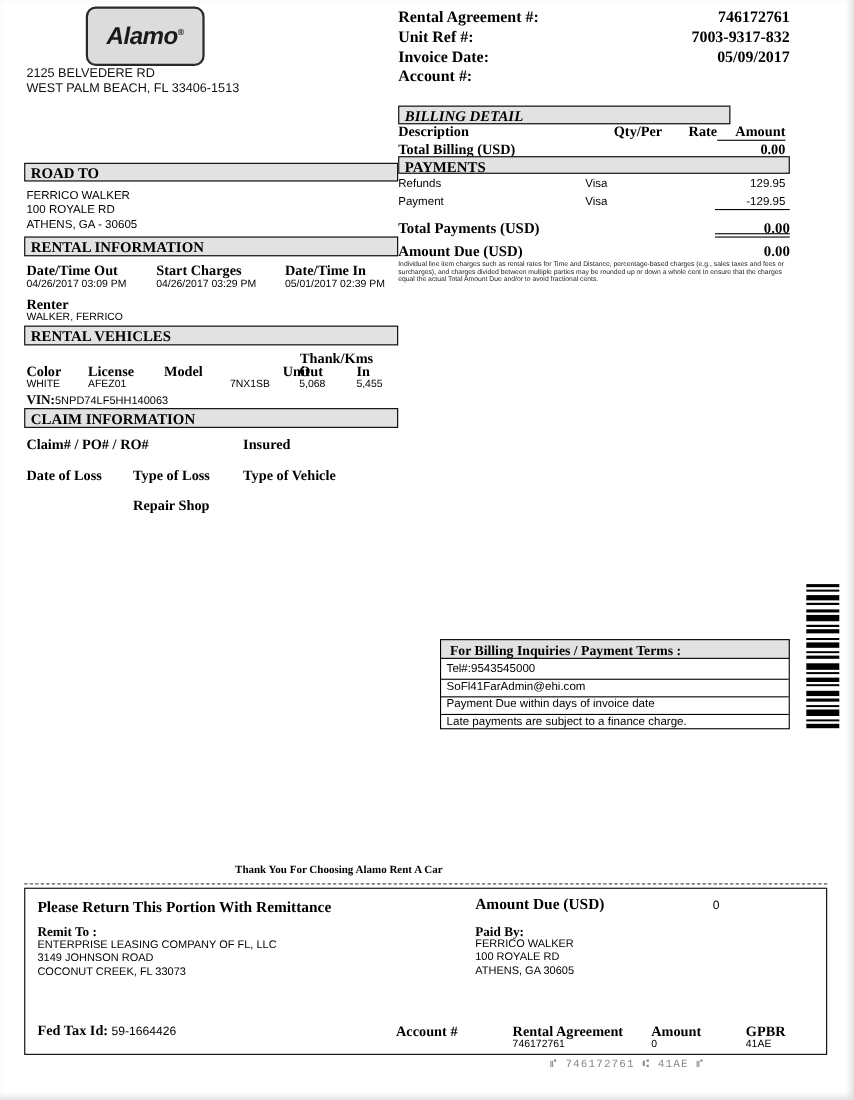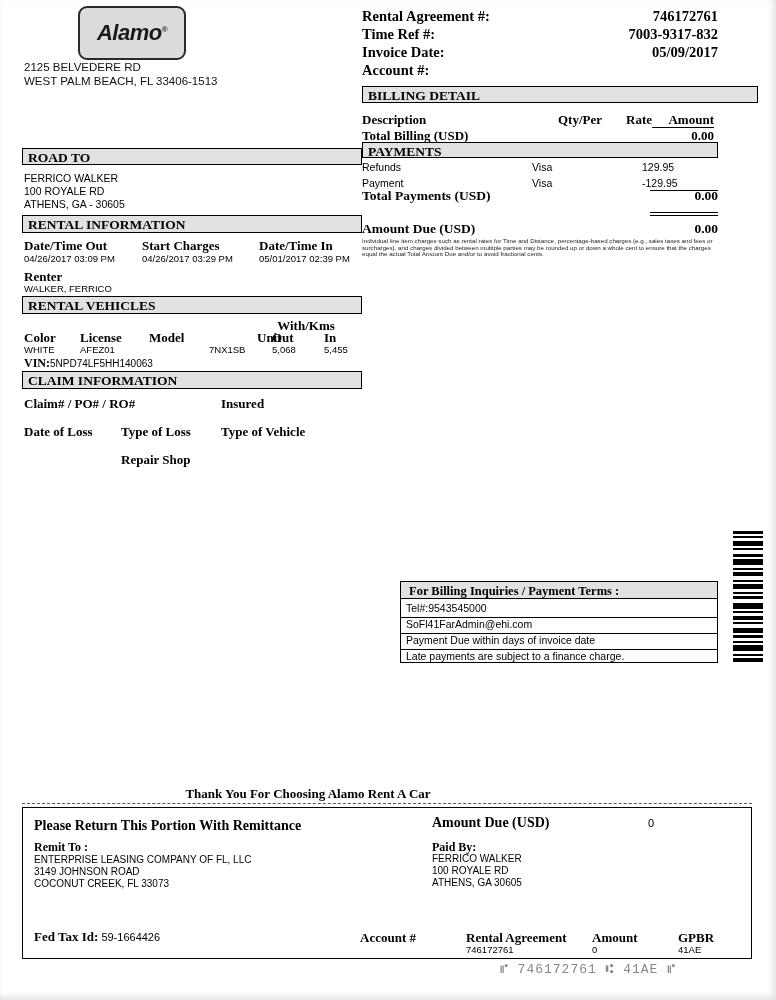--- a/index.html
+++ b/index.html
@@ -77,21 +77,21 @@
     position: absolute;
     background: #e2e2e2;
     border: 1px solid #000;
     font-family: "Liberation Serif", serif;
     font-weight: bold;
     font-size: 13.5px;
     padding: 1px 0 1px 5px;
     box-sizing: border-box;
   }
   
-  #billing-detail-bar { left: 362px; top: 86px; width: 396px; height: 17px; }
+  #billing-detail-bar { left: 362px; top: 96px; width: 302px; height: 17px; font-style: italic; }
   .bd-cols {
     position: absolute;
     left: 362px; top: 112px; width: 356px;
     font-family: "Liberation Serif", serif;
     font-weight: bold;
     font-size: 13px;
   }
   .bd-row {
     display: flex;
     line-height: 15px;
@@ -104,31 +104,31 @@
   #payments-bar { left: 362px; top: 142px; width: 356px; height: 16px; }
 
   .pay-rows {
     position: absolute;
     left: 362px; top: 159px; width: 356px;
     font-size: 10.5px;
   }
   .pay-row { display: flex; line-height: 16px; }
   .pay-desc { width: 170px; }
   .pay-method { width: 110px; }
-  .pay-amt { width: 72px; }
+  .pay-amt { width: 72px; text-align: right; }
 
   .tot-row {
     position: absolute;
     left: 362px; width: 356px;
     font-family: "Liberation Serif", serif;
     font-weight: bold;
     font-size: 13.5px;
     display: flex;
   }
-  #total-payments-row { top: 188px; gap: 48px; }
+  #total-payments-row { top: 200px; gap: 48px; }
   #amount-due-row { top: 221px; }
   .tot-label { width: 290px; }
   .tot-val { width: 66px; text-align: right; }
   .rule-thin {
     position: absolute;
     left: 650px; width: 68px;
     border-top: 1px solid #000;
   }
   .rule-dbl {
     position: absolute;
@@ -254,21 +254,21 @@
     width: 100%;
   }
 
   
   .thanks {
     position: absolute;
     left: 0; top: 786px; width: 616px;
     text-align: center;
     font-family: "Liberation Serif", serif;
     font-weight: bold;
-    font-size: 13px;
+    font-size: 10px;
   }
   .dashed {
     position: absolute;
     left: 22px; top: 803px; width: 730px;
     border-top: 1px dashed #555;
   }
   
   #remit-box {
     position: absolute;
     left: 22px; top: 807px;
@@ -312,21 +312,21 @@
   }
   .foot-v {
     position:absolute;
     font-size: 9.5px;
   }
   .ocr {
     position: absolute;
     left: 500px; top: 962px;
     width: 250px;
     font-family: "Liberation Mono", monospace;
-    font-size: 13px;
+    font-size: 10px;
     color: #888;
     letter-spacing: 1px;
     overflow: hidden;
     white-space: nowrap;
   }
   .shadow-edge {
     position:absolute; left: 0; top: 0; width: 776px; height: 1000px;
     box-shadow: inset -3px -3px 6px rgba(0,0,0,0.12);
     pointer-events: none;
   }
@@ -343,21 +343,21 @@
     <div>2125 BELVEDERE RD</div>
     <div>WEST PALM BEACH, FL 33406-1513</div>
   </div>
 
   <div class="hdr">
     <div class="hdr-row">
       <span class="hdr-label">Rental Agreement #:</span>
       <span class="hdr-val">746172761</span>
     </div>
     <div class="hdr-row">
-      <span class="hdr-label">Time Ref #:</span>
+      <span class="hdr-label">Unit Ref #:</span>
       <span class="hdr-val">7003-9317-832</span>
     </div>
     <div class="hdr-row">
       <span class="hdr-label">Invoice Date:</span>
       <span class="hdr-val">05/09/2017</span>
     </div>
     <div class="hdr-row">
       <span class="hdr-label">Account #:</span>
       <span class="hdr-val"></span>
     </div>
@@ -418,21 +418,21 @@
   </div>
   <div class="ri-vals">
     <span class="ri-col1">04/26/2017 03:09 PM</span>
     <span class="ri-col2">04/26/2017 03:29 PM</span>
     <span class="ri-col3">05/01/2017 02:39 PM</span>
   </div>
   <div class="renter-h">Renter</div>
   <div class="renter-v">WALKER, FERRICO</div>
 
   <div class="secbar" id="rental-veh-bar">RENTAL VEHICLES</div>
-  <div class="mk-head">With/Kms</div>
+  <div class="mk-head">Thank/Kms</div>
   <div class="veh-heads">
     <span style="position:absolute;left:0;">Color</span>
     <span style="position:absolute;left:56px;">License</span>
     <span style="position:absolute;left:125px;">Model</span>
     <span style="position:absolute;left:185px;margin-left:48px;">Unit</span>
     <span style="position:absolute;left:248px;">Out</span>
     <span style="position:absolute;left:300px;">In</span>
   </div>
   <div class="veh-vals">
     <span style="position:absolute;left:0;">WHITE</span>

